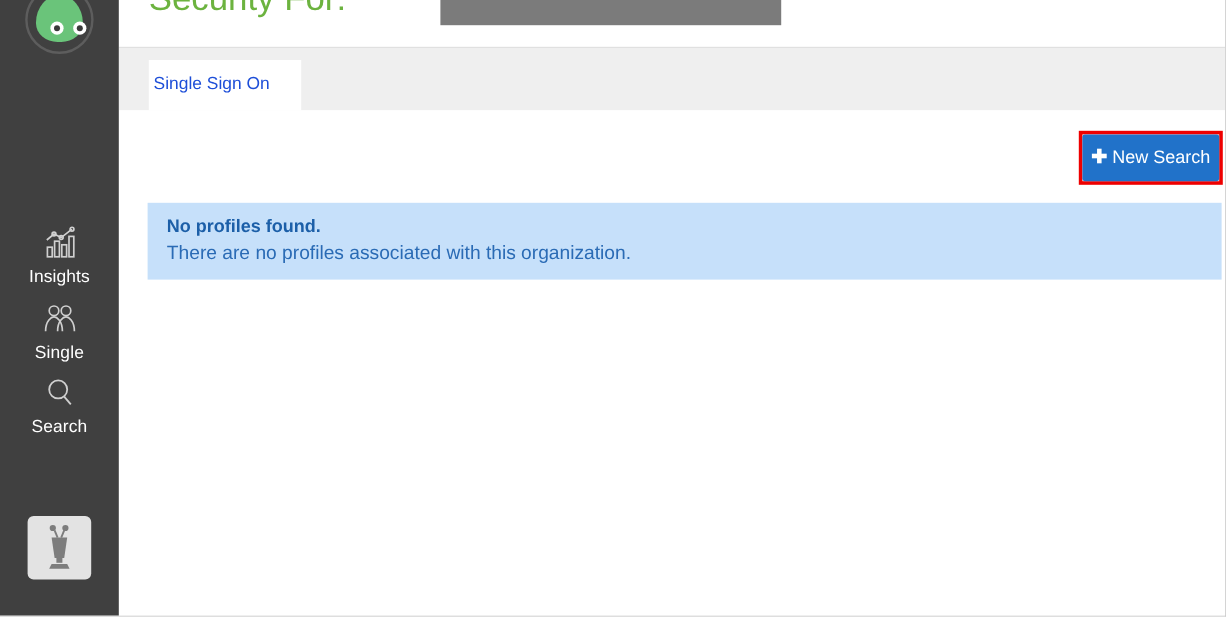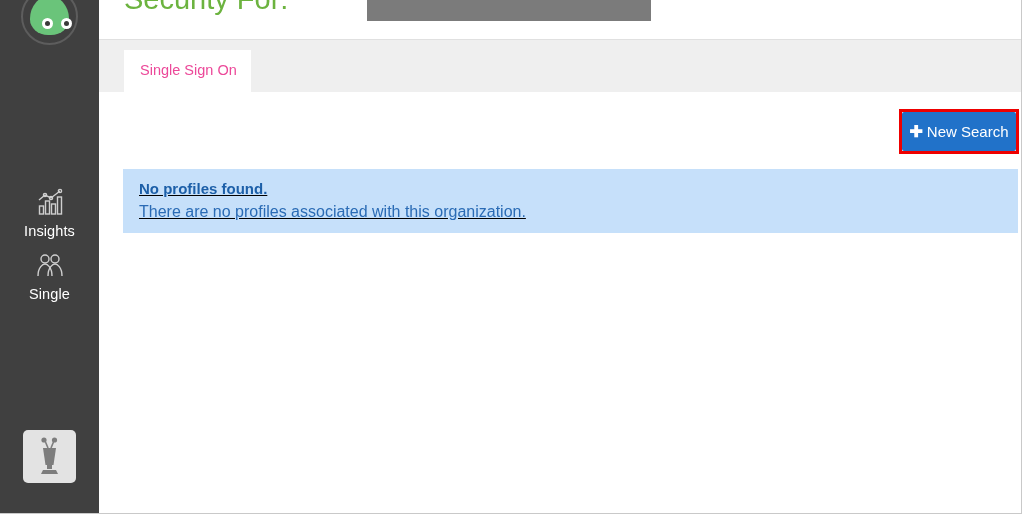--- a/index.html
+++ b/index.html
@@ -149,24 +149,24 @@
     position: absolute;
     left: 25px;
     top: 10px;
     width: 127px;
     height: 42px;
     background: #ffffff;
     cursor: pointer;
   }
   #tab-sso .tab-label {
     position: absolute;
-    left: 16px;
+    left: 4px;
     top: 12px;
     font-size: 14.5px;
-    color: #ec4899;
+    color: #1d4ed8;
     white-space: nowrap;
   }
 
   
   #content {
     position: absolute;
     left: 99px;
     top: 92px;
     right: 0;
     bottom: 0;
@@ -214,21 +214,20 @@
 
   #alert-no-profiles {
     position: absolute;
     left: 24px;
     top: 77px;
     right: 3px;
     height: 64px;
     background: #c6e0fa;
     box-sizing: border-box;
     padding: 10px 0 4px 16px;
-    text-decoration: underline;
   }
   #alert-title {
     font-size: 15px;
     font-weight: bold;
     color: #1c5fa8;
     line-height: 20px;
   }
   #alert-body {
     font-size: 16px;
     color: #2a6bb5;
@@ -274,20 +273,29 @@
         <svg width="34" height="30" viewBox="0 0 34 30" fill="none" stroke="#cfcfcf" stroke-width="1.4">
           <circle cx="12" cy="8" r="4"></circle>
           <circle cx="22" cy="8" r="4"></circle>
           <path d="M5 25 C5 16, 10 13, 12 13 C14 13, 19 16, 19 25"></path>
           <path d="M15 25 C15 16, 20 13, 22 13 C24 13, 29 16, 29 25"></path>
         </svg>
       </div>
       <div class="nav-label">Single</div>
     </div>
 
+    <div class="nav-item" style="top:311px;">
+      <div class="nav-icon">
+        <svg width="34" height="30" viewBox="0 0 34 30" fill="none" stroke="#cfcfcf" stroke-width="1.5">
+          <circle cx="15.5" cy="11.5" r="7.5"></circle>
+          <line x1="20.5" y1="17.5" x2="26" y2="24"></line>
+        </svg>
+      </div>
+      <div class="nav-label">Search</div>
+    </div>
 
 
     <div id="nav-avatar-tile">
       <svg width="53" height="53" viewBox="0 0 53 53">
         <circle cx="21" cy="10" r="2.6" fill="#7d7d7d"></circle>
         <circle cx="31.5" cy="10" r="2.6" fill="#7d7d7d"></circle>
         <line x1="22.5" y1="12" x2="25" y2="18" stroke="#7d7d7d" stroke-width="1.6"></line>
         <line x1="30.5" y1="12" x2="28" y2="18" stroke="#7d7d7d" stroke-width="1.6"></line>
         <path d="M20 18 L33 18 L30.5 35 L22.5 35 Z" fill="#7d7d7d"></path>
         <rect x="24" y="35" width="5" height="4" fill="#7d7d7d"></rect>

